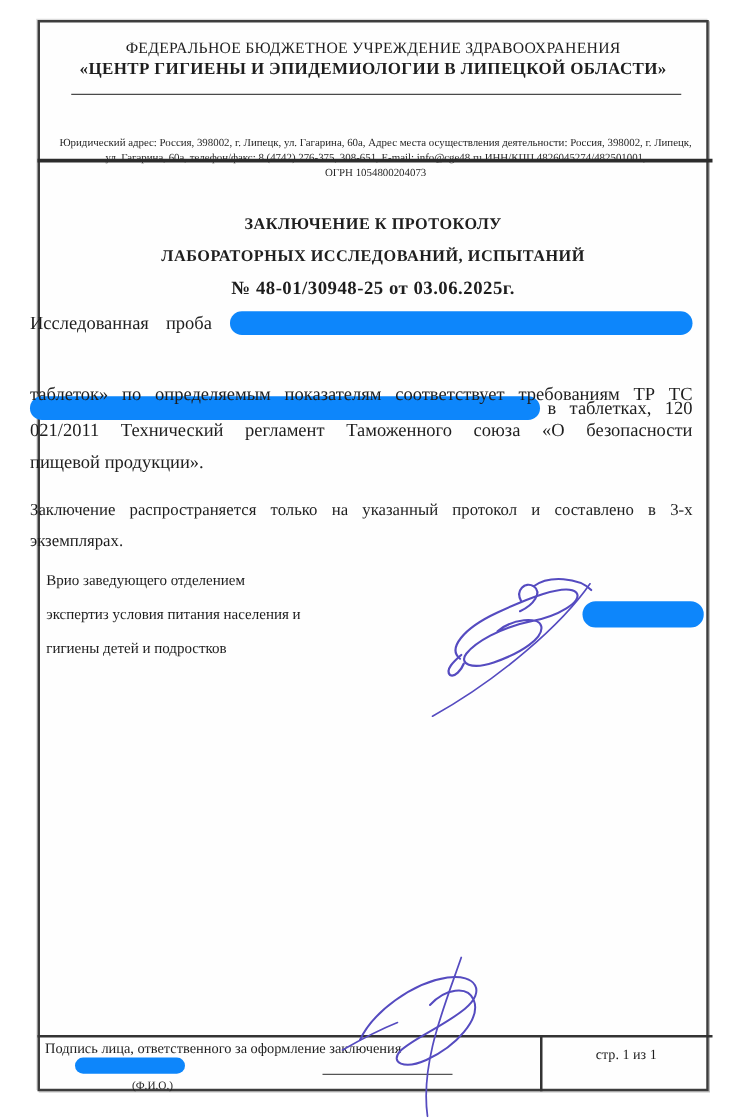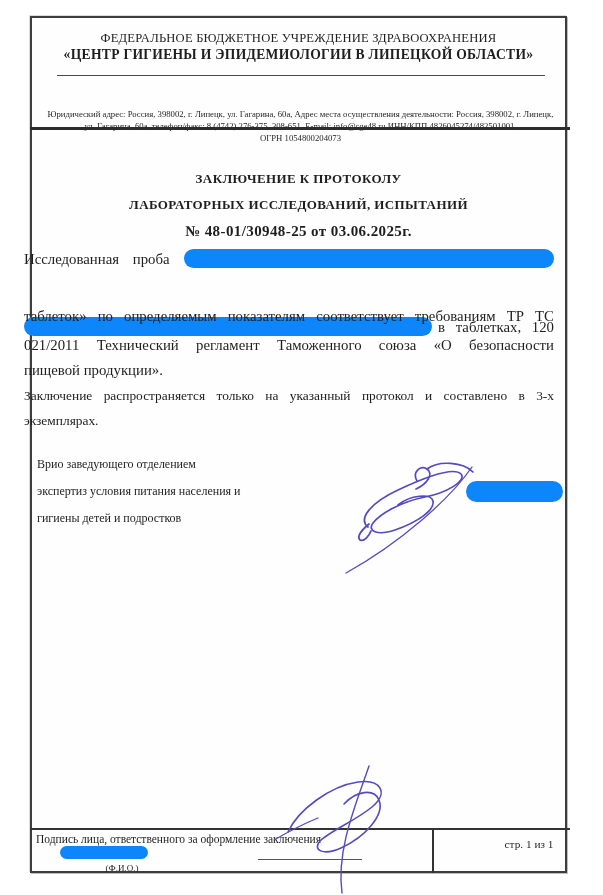--- a/index.html
+++ b/index.html
@@ -30,39 +30,39 @@
   .addr2{top:102px;}
   .addr3{top:114px;}
   .rule-thick{left:30px;top:127px;width:540px;height:3px;background:#2c2c2c;}
   .title{left:32px;width:533px;font-weight:bold;font-size:13px;letter-spacing:.4px;}
   .t1{top:171px;}
   .t2{top:197px;}
   .t3{top:223px;font-size:15px;}
   .bline{left:24px;width:530px;height:21px;font-size:14.8px;line-height:20px;}
   .jline{text-align:justify;text-align-last:justify;}
   .flexline{display:flex;align-items:center;}
-  .note{font-size:13.4px;}
+  .note{font-size:13.4px;margin-top:12px;}
   .pill{background:var(--redaction);border-radius:10px;height:19px;}
   .pill-grow{flex:1;margin-left:14px;}
   .signer{left:37px;width:340px;font-size:12px;}
   .s1{top:457px;}
   .s2{top:484px;}
   .s3{top:511px;}
   .pill-name{left:466px;top:481px;width:97px;height:21px;border-radius:10.5px;background:var(--redaction);}
   .sig-svg{pointer-events:none;z-index:5;}
   .sig-mid{left:338px;top:443px;width:142px;height:142px;}
   .sig-foot{left:268px;top:760px;width:142px;height:135px;}
   .f-line{left:30px;top:828px;width:540px;height:2px;background:#333;}
   .f-div{left:432px;top:828px;width:2px;height:45px;background:#333;}
   .f-caption{left:36px;top:833px;width:396px;font-size:11.5px;}
   .pill-fio{left:60px;top:846px;width:88px;height:13px;border-radius:6.5px;background:var(--redaction);}
   .f-fio{left:62px;top:863px;width:120px;font-size:9px;}
   .f-sigline{left:258px;top:859px;width:104px;height:1px;background:#555;}
   .f-siglabel{left:262px;top:909px;width:100px;font-size:8.6px;text-align:right;}
-  .f-page{left:434px;top:838px;width:134px;font-size:11.3px;text-align:center;padding-left:28px;}
+  .f-page{left:434px;top:838px;width:134px;font-size:11.3px;text-align:center;}
 </style>
 </head>
 <body>
 
 <div class="page">
 
   <div class="frame abs"></div>
 
   <div class="abs org1 center">ФЕДЕРАЛЬНОЕ БЮДЖЕТНОЕ УЧРЕЖДЕНИЕ ЗДРАВООХРАНЕНИЯ</div>
   <div class="abs org2 center">«ЦЕНТР ГИГИЕНЫ И ЭПИДЕМИОЛОГИИ В ЛИПЕЦКОЙ ОБЛАСТИ»</div>

